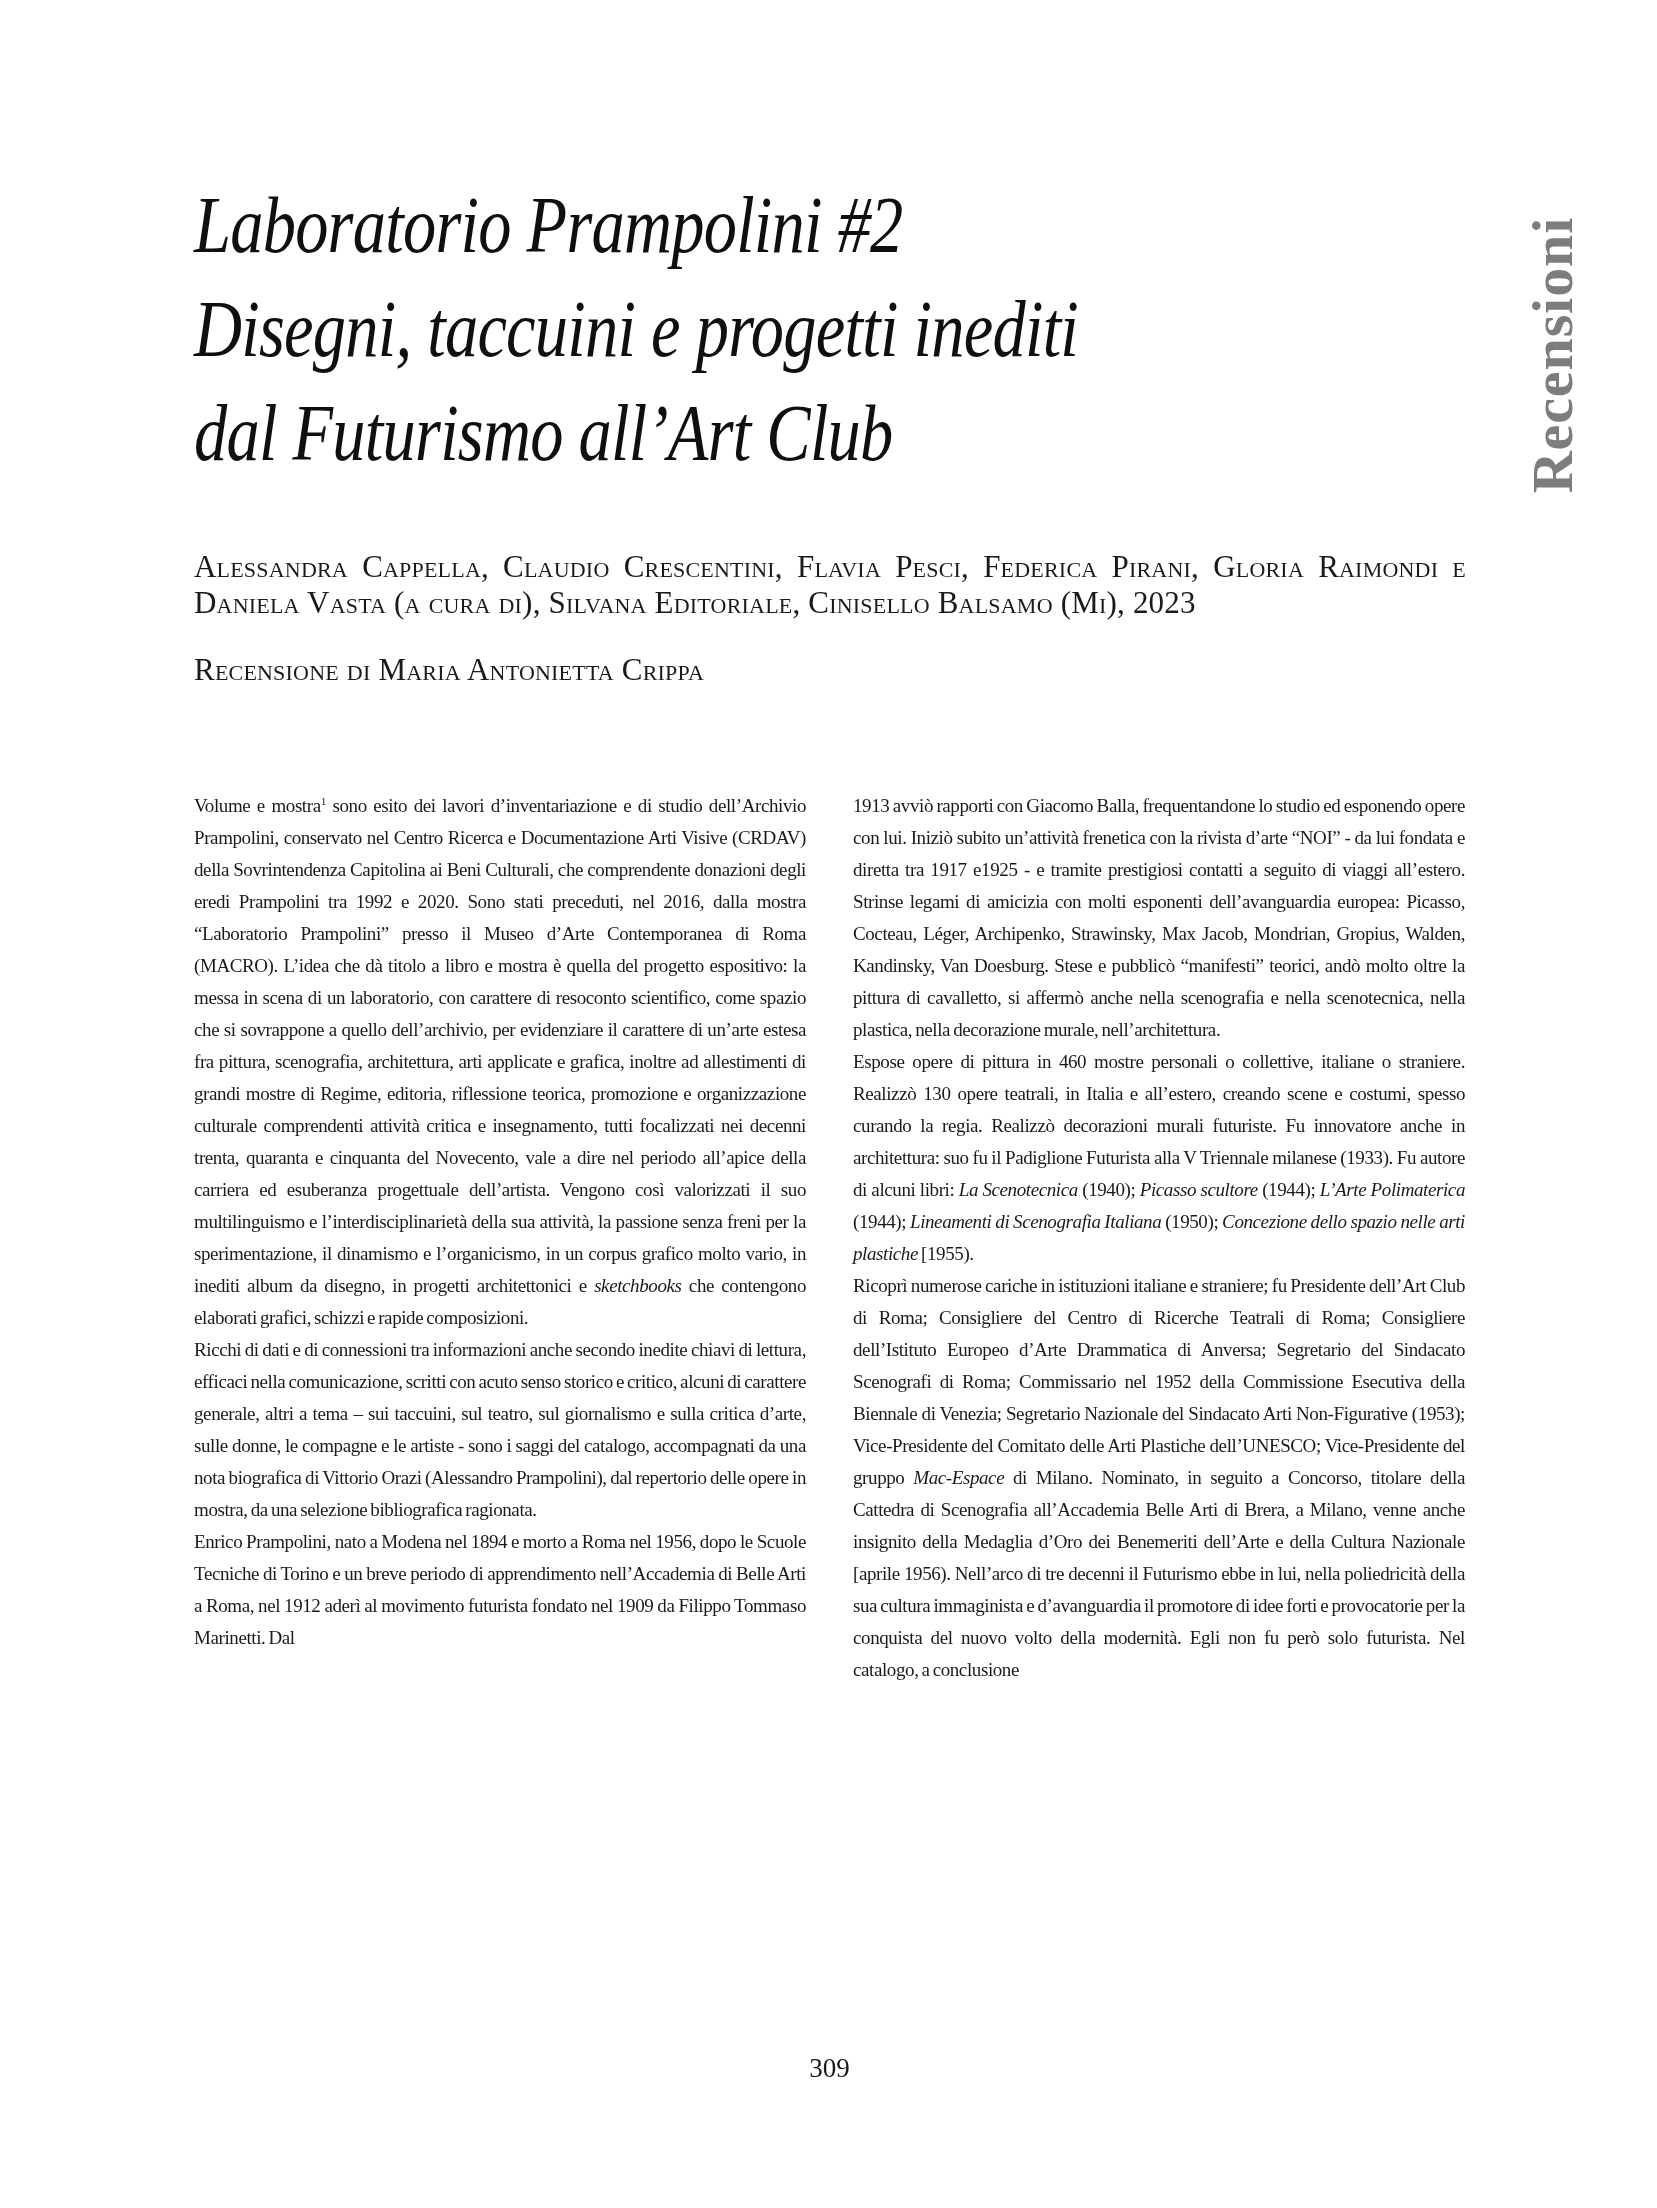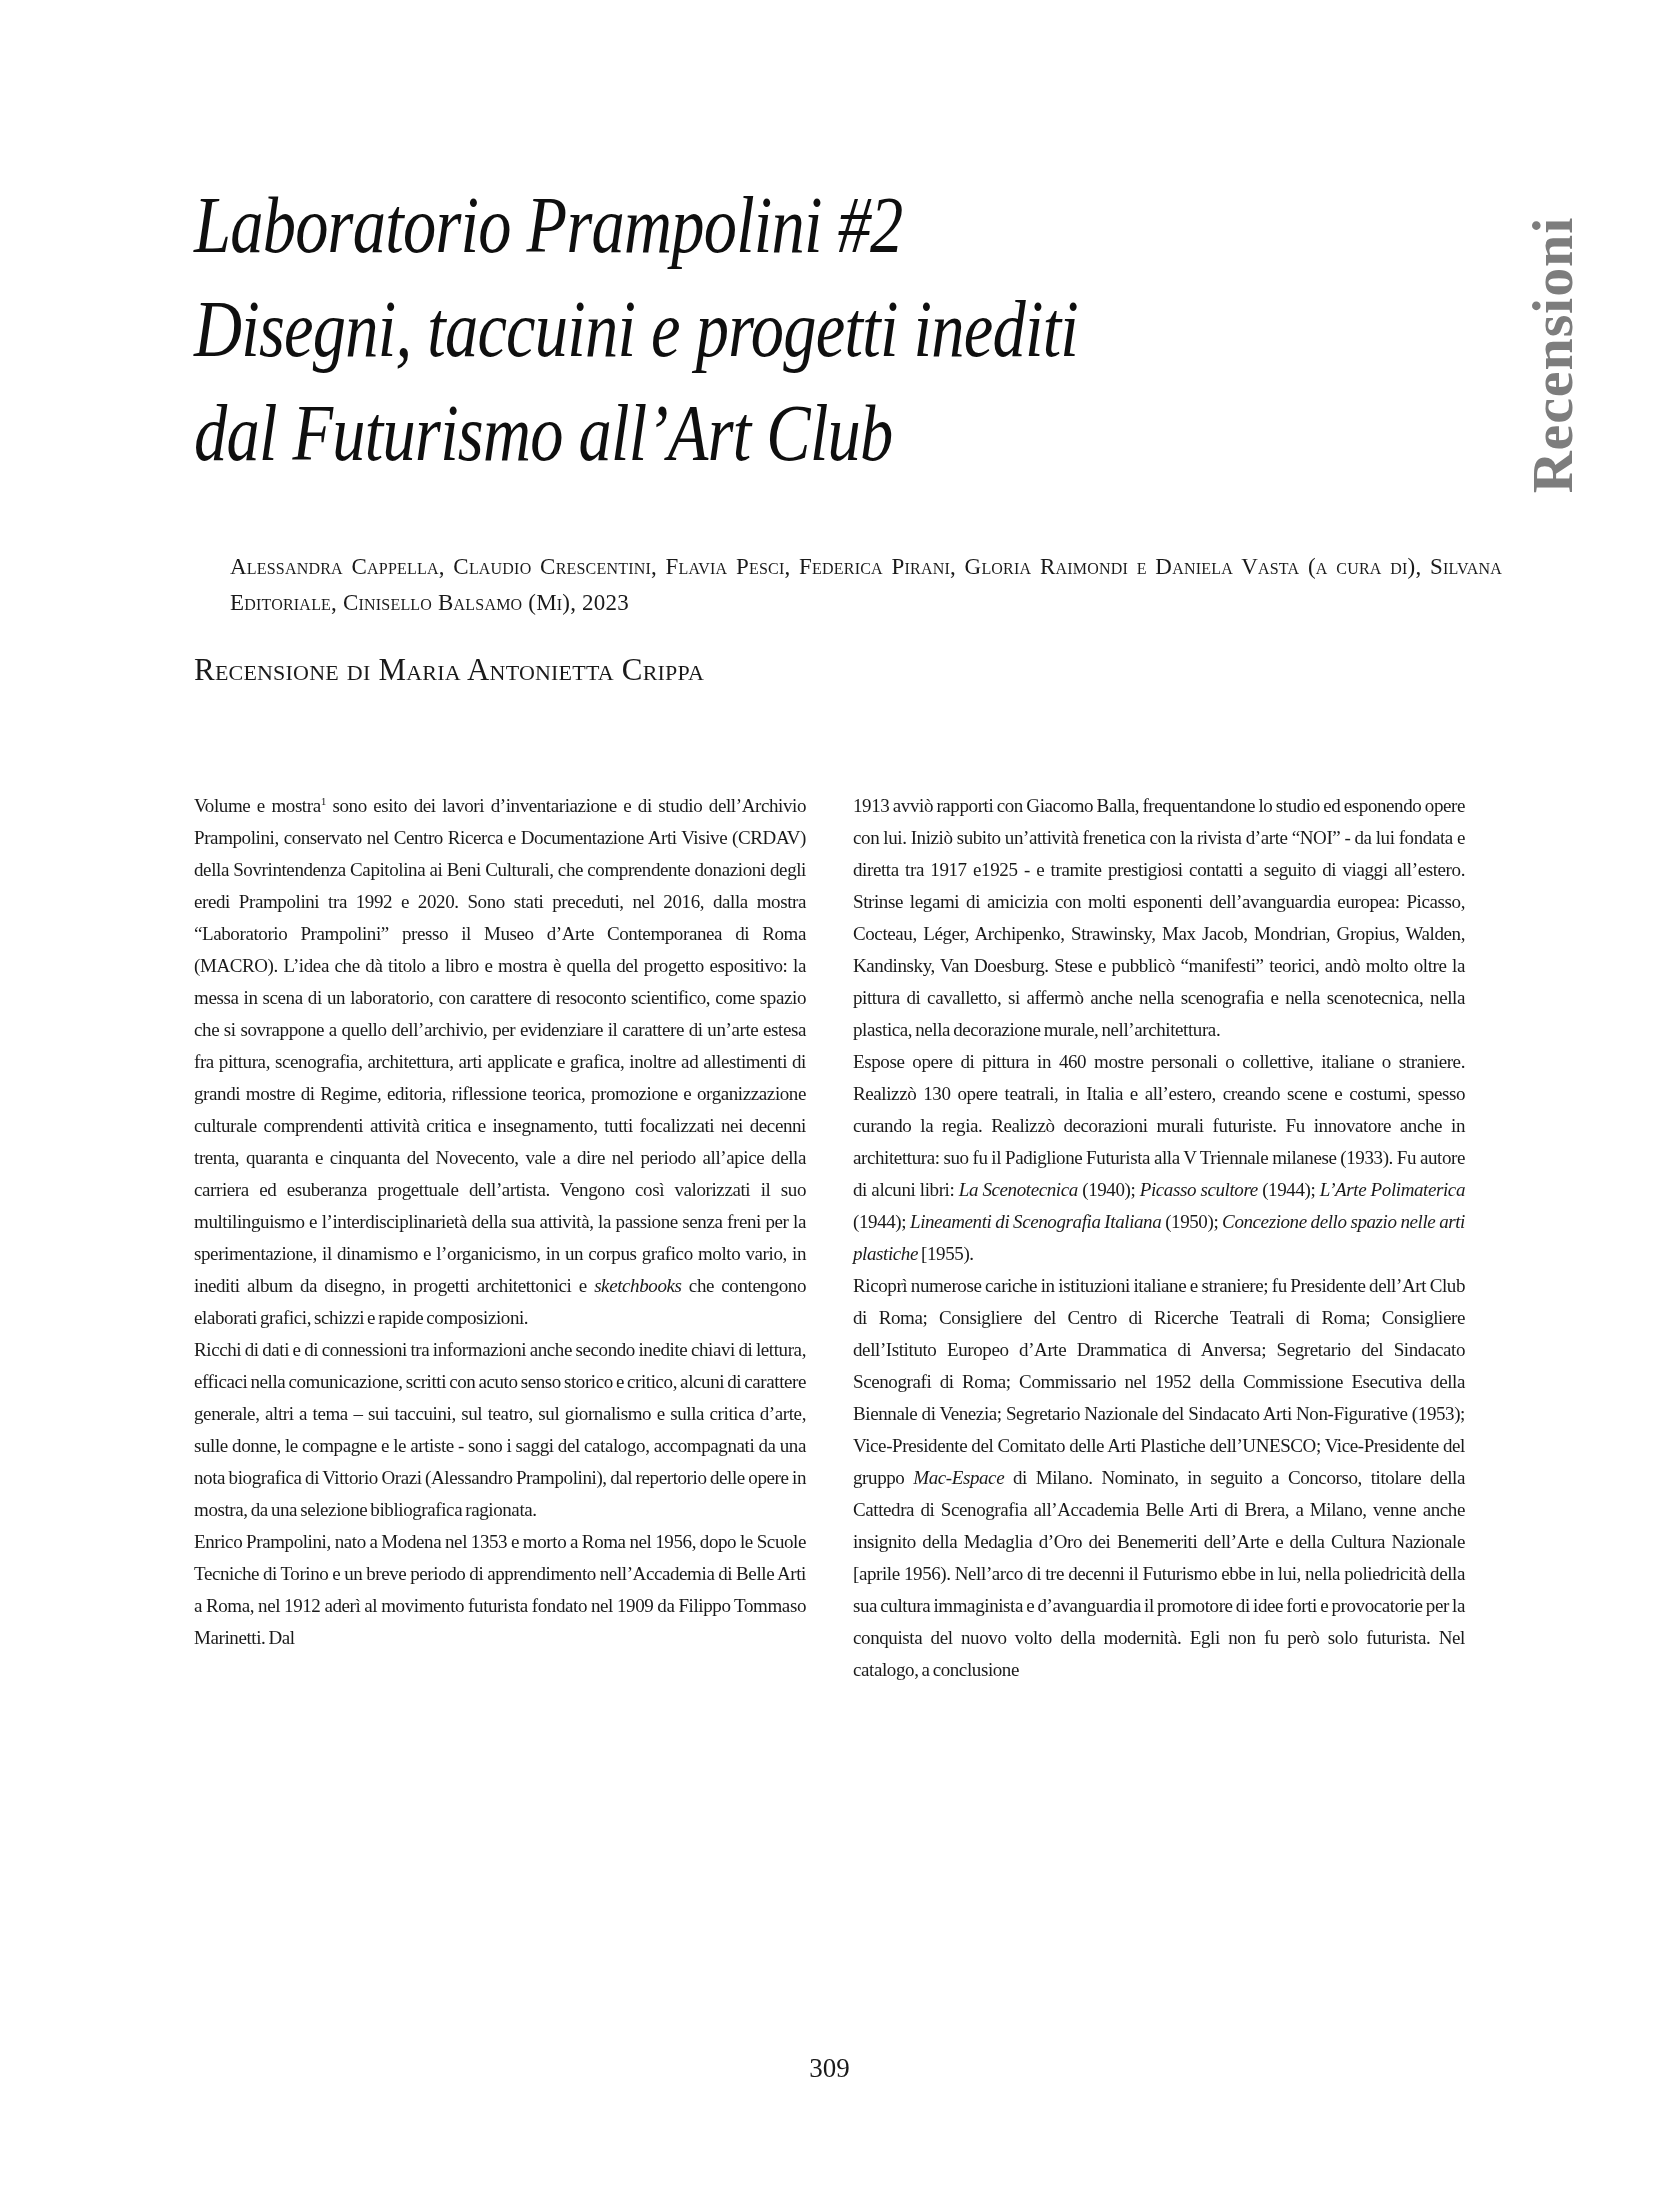--- a/index.html
+++ b/index.html
@@ -19,22 +19,22 @@
   
   .section-label{
     position:absolute;left:1552px;top:355px;
     transform:translate(-50%,-50%) rotate(-90deg);
     font-weight:bold;font-size:58px;letter-spacing:0.9px;
     color:#7d7d7d;white-space:nowrap;
   }
   
   .authors{
     position:absolute;left:194px;top:549px;width:1272px;
-    font-variant:small-caps;font-size:23px;line-height:36px;
-    text-align:justify;letter-spacing:0.2px;margin-left:36px;
+    font-variant:small-caps;font-size:31px;line-height:36px;
+    text-align:justify;letter-spacing:0.2px;
   }
   .reviewer{
     position:absolute;left:194px;top:652px;width:1272px;
     font-variant:small-caps;font-size:31px;line-height:35px;
     text-align:left;letter-spacing:0.2px;
   }
   
   .col{
     position:absolute;top:790px;width:612px;height:1328px;
     font-size:19px;line-height:32px;
@@ -62,21 +62,21 @@
 
 <div class="section-label">Recensioni</div>
 
 <div class="authors">Alessandra Cappella, Claudio Crescentini, Flavia Pesci, Federica Pirani, Gloria Raimondi e Daniela Vasta (a cura di), Silvana Editoriale, Cinisello Balsamo (Mi), 2023</div>
 
 <div class="reviewer">Recensione di Maria Antonietta Crippa</div>
 
 <div class="col col-left">
     <p class="para"><span>Volume e mostra</span><span class="sup">1</span><span> sono esito dei lavori d’inventariazione e di studio dell’Archivio Prampolini, conservato nel Centro Ricerca e Documentazione Arti Visive (CRDAV) della Sovrintendenza Capitolina ai Beni Culturali, che comprendente donazioni degli eredi Prampolini tra 1992 e 2020. Sono stati preceduti, nel 2016, dalla mostra “Laboratorio Prampolini” presso il Museo d’Arte Contemporanea di Roma (MACRO). L’idea che dà titolo a libro e mostra è quella del progetto espositivo: la messa in scena di un laboratorio, con carattere di resoconto scientifico, come spazio che si sovrappone a quello dell’archivio, per evidenziare il carattere di un’arte estesa fra pittura, scenografia, architettura, arti applicate e grafica, inoltre ad allestimenti di grandi mostre di Regime, editoria, riflessione teorica, promozione e organizzazione culturale comprendenti attività critica e insegnamento, tutti focalizzati nei decenni trenta, quaranta e cinquanta del Novecento, vale a dire nel periodo all’apice della carriera ed esuberanza progettuale dell’artista. Vengono così valorizzati il suo multilinguismo e l’interdisciplinarietà della sua attività, la passione senza freni per la sperimentazione, il dinamismo e l’organicismo, in un corpus grafico molto vario, in inediti album da disegno, in progetti architettonici e </span><span class="it">sketchbooks</span><span> che contengono elaborati grafici, schizzi e rapide composizioni.</span></p>
     <p class="para"><span>Ricchi di dati e di connessioni tra informazioni anche secondo inedite chiavi di lettura, efficaci nella comunicazione, scritti con acuto senso storico e critico, alcuni di carattere generale, altri a tema – sui taccuini, sul teatro, sul giornalismo e sulla critica d’arte, sulle donne, le compagne e le artiste - sono i saggi del catalogo, accompagnati da una nota biografica di Vittorio Orazi (Alessandro Prampolini), dal repertorio delle opere in mostra, da una selezione bibliografica ragionata.</span></p>
-    <p class="para"><span>Enrico Prampolini, nato a Modena nel 1353 e morto a Roma nel 1956, dopo le Scuole Tecniche di Torino e un breve periodo di apprendimento nell’Accademia di Belle Arti a Roma, nel 1912 aderì al movimento futurista fondato nel 1909 da Filippo Tommaso Marinetti. Dal</span></p>
+    <p class="para"><span>Enrico Prampolini, nato a Modena nel 1894 e morto a Roma nel 1956, dopo le Scuole Tecniche di Torino e un breve periodo di apprendimento nell’Accademia di Belle Arti a Roma, nel 1912 aderì al movimento futurista fondato nel 1909 da Filippo Tommaso Marinetti. Dal</span></p>
   </div>
 <div class="col col-right">
     <p class="para"><span>1913 avviò rapporti con Giacomo Balla, frequentandone lo studio ed esponendo opere con lui. Iniziò subito un’attività frenetica con la rivista d’arte “NOI” - da lui fondata e diretta tra 1917 e1925 - e tramite prestigiosi contatti a seguito di viaggi all’estero. Strinse legami di amicizia con molti esponenti dell’avanguardia europea: Picasso, Cocteau, Léger, Archipenko, Strawinsky, Max Jacob, Mondrian, Gropius, Walden, Kandinsky, Van Doesburg. Stese e pubblicò “manifesti” teorici, andò molto oltre la pittura di cavalletto, si affermò anche nella scenografia e nella scenotecnica, nella plastica, nella decorazione murale, nell’architettura.</span></p>
     <p class="para"><span>Espose opere di pittura in 460 mostre personali o collettive, italiane o straniere. Realizzò 130 opere teatrali, in Italia e all’estero, creando scene e costumi, spesso curando la regia. Realizzò decorazioni murali futuriste. Fu innovatore anche in architettura: suo fu il Padiglione Futurista alla V Triennale milanese (1933). Fu autore di alcuni libri: </span><span class="it">La Scenotecnica</span><span> (1940); </span><span class="it">Picasso scultore</span><span> (1944); </span><span class="it">L’Arte Polimaterica</span><span> (1944); </span><span class="it">Lineamenti di Scenografia Italiana</span><span> (1950); </span><span class="it">Concezione dello spazio nelle arti plastiche</span><span> [1955).</span></p>
     <p class="para"><span>Ricoprì numerose cariche in istituzioni italiane e straniere; fu Presidente dell’Art Club di Roma; Consigliere del Centro di Ricerche Teatrali di Roma; Consigliere dell’Istituto Europeo d’Arte Drammatica di Anversa; Segretario del Sindacato Scenografi di Roma; Commissario nel 1952 della Commissione Esecutiva della Biennale di Venezia; Segretario Nazionale del Sindacato Arti Non-Figurative (1953); Vice-Presidente del Comitato delle Arti Plastiche dell’UNESCO; Vice-Presidente del gruppo </span><span class="it">Mac-Espace</span><span> di Milano. Nominato, in seguito a Concorso, titolare della Cattedra di Scenografia all’Accademia Belle Arti di Brera, a Milano, venne anche insignito della Medaglia d’Oro dei Benemeriti dell’Arte e della Cultura Nazionale [aprile 1956). Nell’arco di tre decenni il Futurismo ebbe in lui, nella poliedricità della sua cultura immaginista e d’avanguardia il promotore di idee forti e provocatorie per la conquista del nuovo volto della modernità. Egli non fu però solo futurista. Nel catalogo, a conclusione</span></p>
   </div>
 
 <div class="page-number">309</div>
 
 

